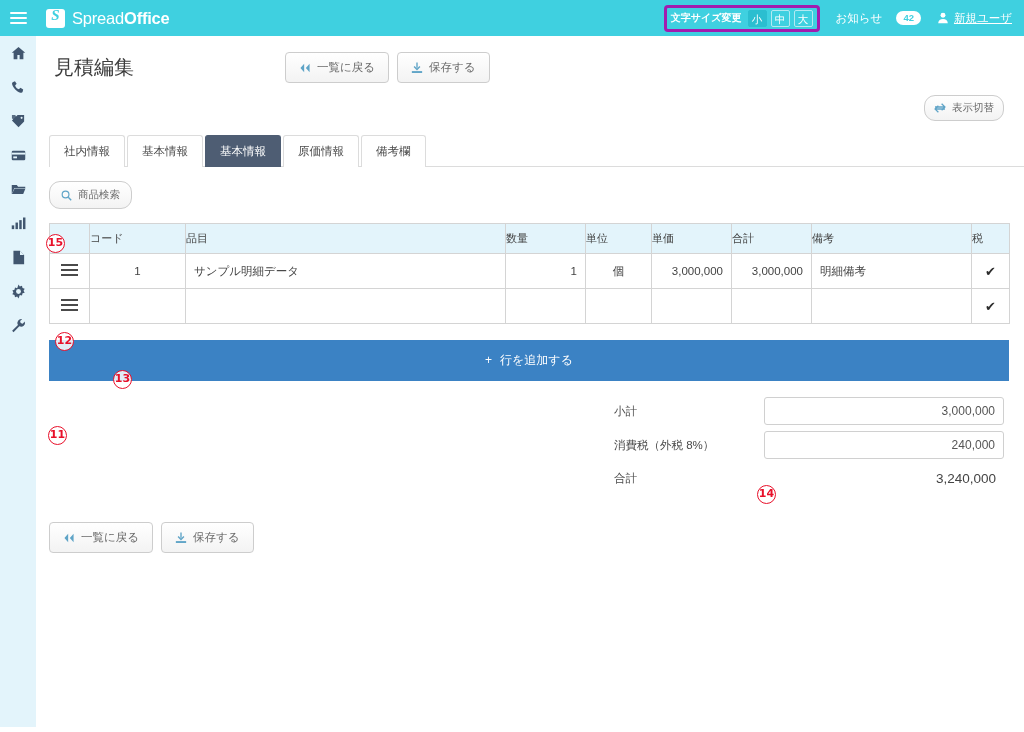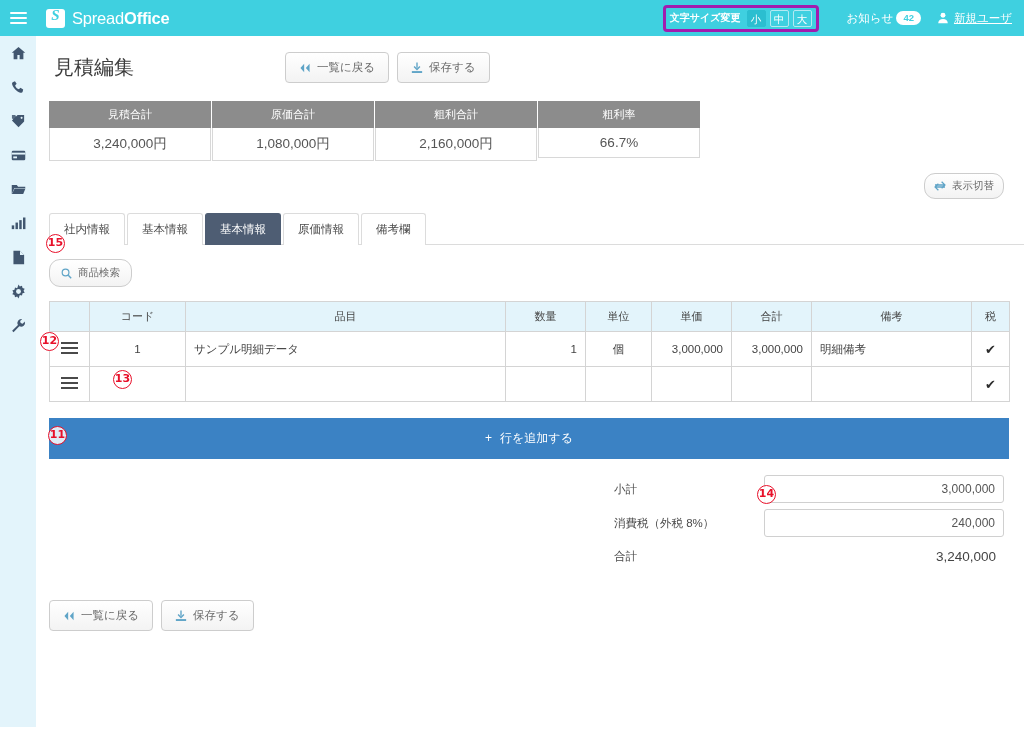--- a/index.html
+++ b/index.html
@@ -57,21 +57,21 @@
     display: flex; align-items: center; gap: 4px;
     border: 3px solid #a21caf; border-radius: 4px; padding: 2px 4px;
   }
   .fontsize-label { color: #ffffff; font-size: 10px; font-weight: bold; margin-right: 2px; }
   .fs-btn {
     width: 19px; height: 17px; line-height: 16px; text-align: center;
     font-size: 10.5px; border: 1px solid #b3e9f2; border-radius: 2px;
     color: #ffffff; background: transparent; cursor: pointer;
   }
   .fs-btn.active { background: #2bbed0; border-color: #2bbed0; }
-  .notif { display: flex; align-items: center; gap: 3px; color: #ffffff; font-size: 11.5px; cursor: pointer; margin-left: 12px; }
+  .notif { display: flex; align-items: center; gap: 14px; color: #ffffff; font-size: 11.5px; cursor: pointer; }
   .notif-badge {
     background: #ffffff; color: #3fd0e0; font-size: 9.5px; font-weight: bold;
     border-radius: 8px; padding: 1px 7px; line-height: 12px;
   }
   .userbox { display: flex; align-items: center; gap: 5px; color: #ffffff; font-size: 11.5px; cursor: pointer; text-decoration: underline; }
   .userbox svg { fill: #ffffff; }
 
   
   .content { position: absolute; left: 36px; top: 36px; right: 0; bottom: 0; background: #fff; }
 
@@ -114,21 +114,21 @@
   .tabs-filler { flex: 1; border-bottom: 1px solid #dcdcdc; margin-bottom: -1px; }
 
   
   .search-row { margin: 14px 0 0 13px; position: relative; }
 
   
   .tbl-wrap { margin: 14px 0 0 13px; width: 960px; }
   table.detail { border-collapse: collapse; width: 960px; table-layout: fixed; }
   table.detail th {
     background: #e3f4fb; border: 1px solid #d4d4d4; font-size: 11px; color: #444;
-    font-weight: normal; padding: 7px 0; text-align: center;
+    font-weight: normal; padding: 7px 0; text-align: left;
   }
   table.detail td {
     border: 1px solid #d4d4d4; font-size: 11.5px; color: #444;
     padding: 7px 8px; height: 33px; background: #fff;
   }
   .c-handle { width: 40px; }
   .c-code { width: 96px; }
   .c-item { width: 320px; }
   .c-qty { width: 80px; }
   .c-unit { width: 66px; }
@@ -282,38 +282,20 @@
         <div class="btn">
           <svg width="12" height="12" viewBox="0 0 14 14">
               <path d="M7 0.5v6.3M3.6 5.3 7 8.7l3.4-3.4" stroke="#5fa4c7" stroke-width="1.6" fill="none"></path>
               <rect x="1" y="10.6" width="12" height="2.2"></rect>
             </svg>
           <span>保存する</span>
         </div>
       </div>
     </div>
 
-    <div class="summary" id="summary">
-        <div class="sum-cell">
-          <div class="sum-head">見積合計</div>
-          <div class="sum-val">3,240,000円</div>
-        </div>
-        <div class="sum-cell">
-          <div class="sum-head">原価合計</div>
-          <div class="sum-val">1,080,000円</div>
-        </div>
-        <div class="sum-cell">
-          <div class="sum-head">粗利合計</div>
-          <div class="sum-val">2,160,000円</div>
-        </div>
-        <div class="sum-cell">
-          <div class="sum-head">粗利率</div>
-          <div class="sum-val">66.7%</div>
-        </div>
-      </div>
 
     <div class="switch-row">
       <div class="btn small">
         <svg width="12" height="10" viewBox="0 0 14 12">
             <path d="M1 4h10l-2.6-2.6L9.5.3 14 4.8l-4.5 4.5-1.1-1.1L11 5.6H1z"></path>
             <path d="M13 8H3l2.6 2.6-1.1 1.1L0 7.2 4.5 2.7l1.1 1.1L3 6.4h10z"></path>
           </svg>
         <span>表示切替</span>
       </div>
     </div>
@@ -411,18 +393,18 @@
             <rect x="1" y="10.6" width="12" height="2.2"></rect>
           </svg>
         <span>保存する</span>
       </div>
     </div>
 
   </div>
 
   <div id="markers">
       <div class="marker" style="left: 48px; top: 426px;">11</div>
-      <div class="marker" style="left: 40px; top: 332px;">12</div>
+      <div class="marker" style="left: 55px; top: 332px;">12</div>
       <div class="marker" style="left: 113px; top: 370px;">13</div>
       <div class="marker" style="left: 757px; top: 485px;">14</div>
       <div class="marker" style="left: 46px; top: 234px;">15</div>
     </div>
 </div>
 
 </body></html>

